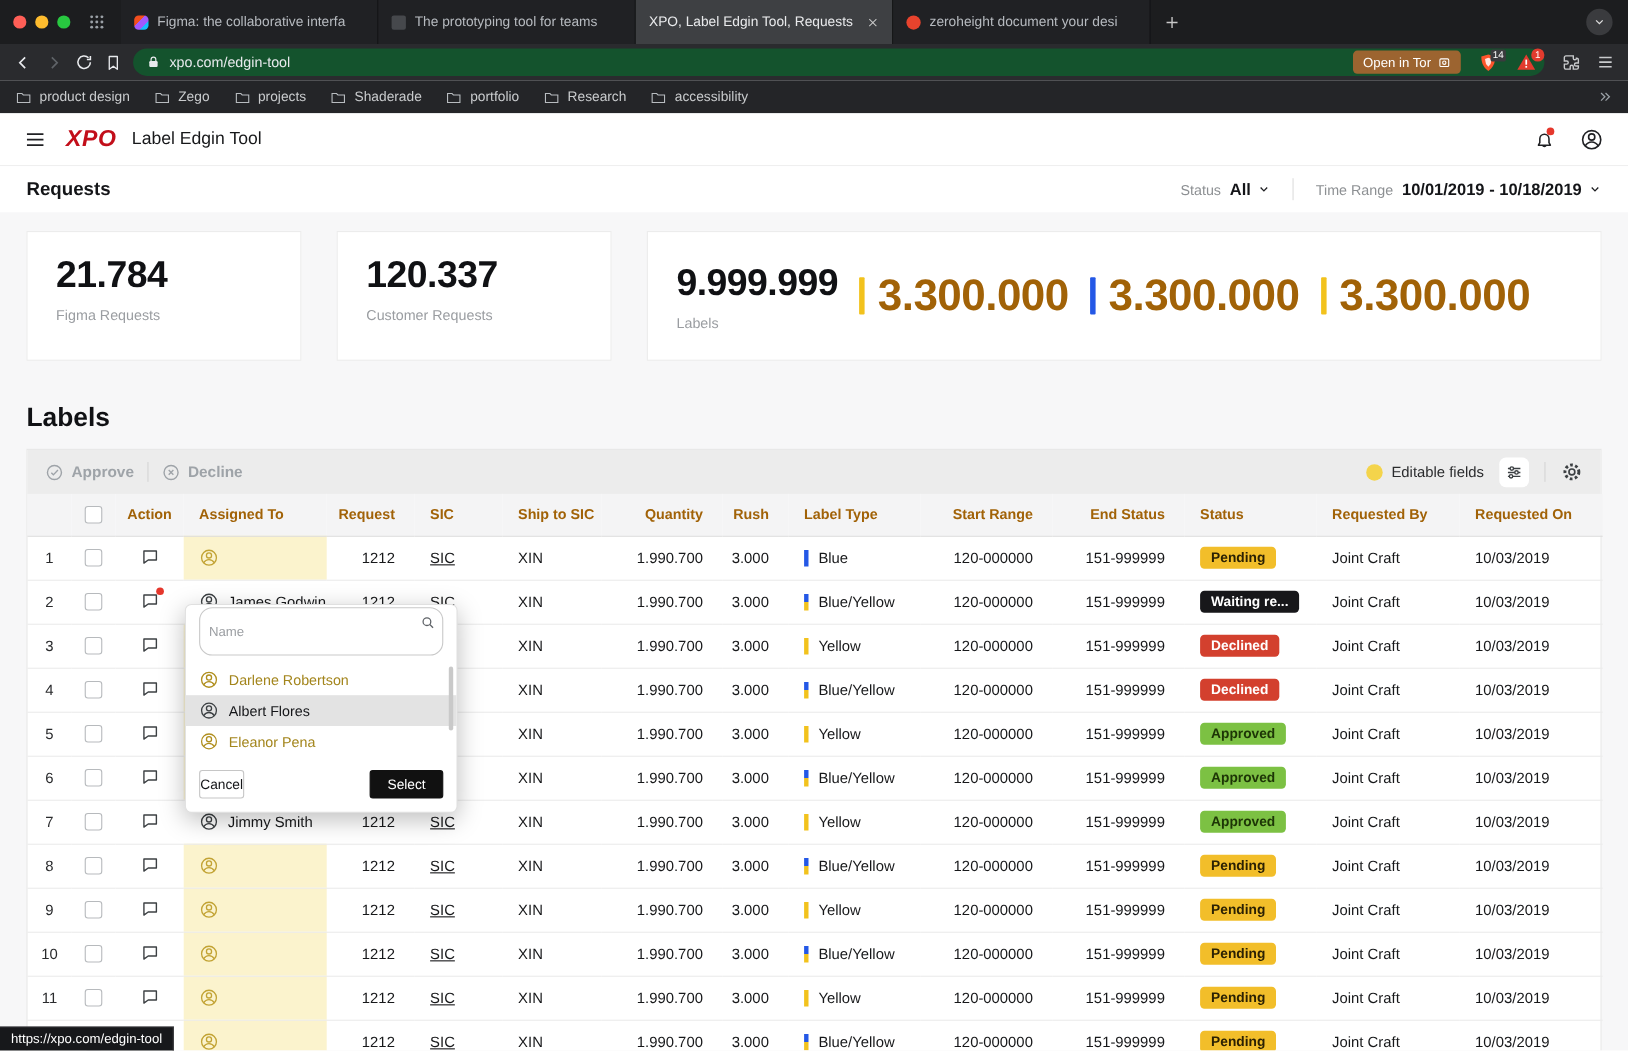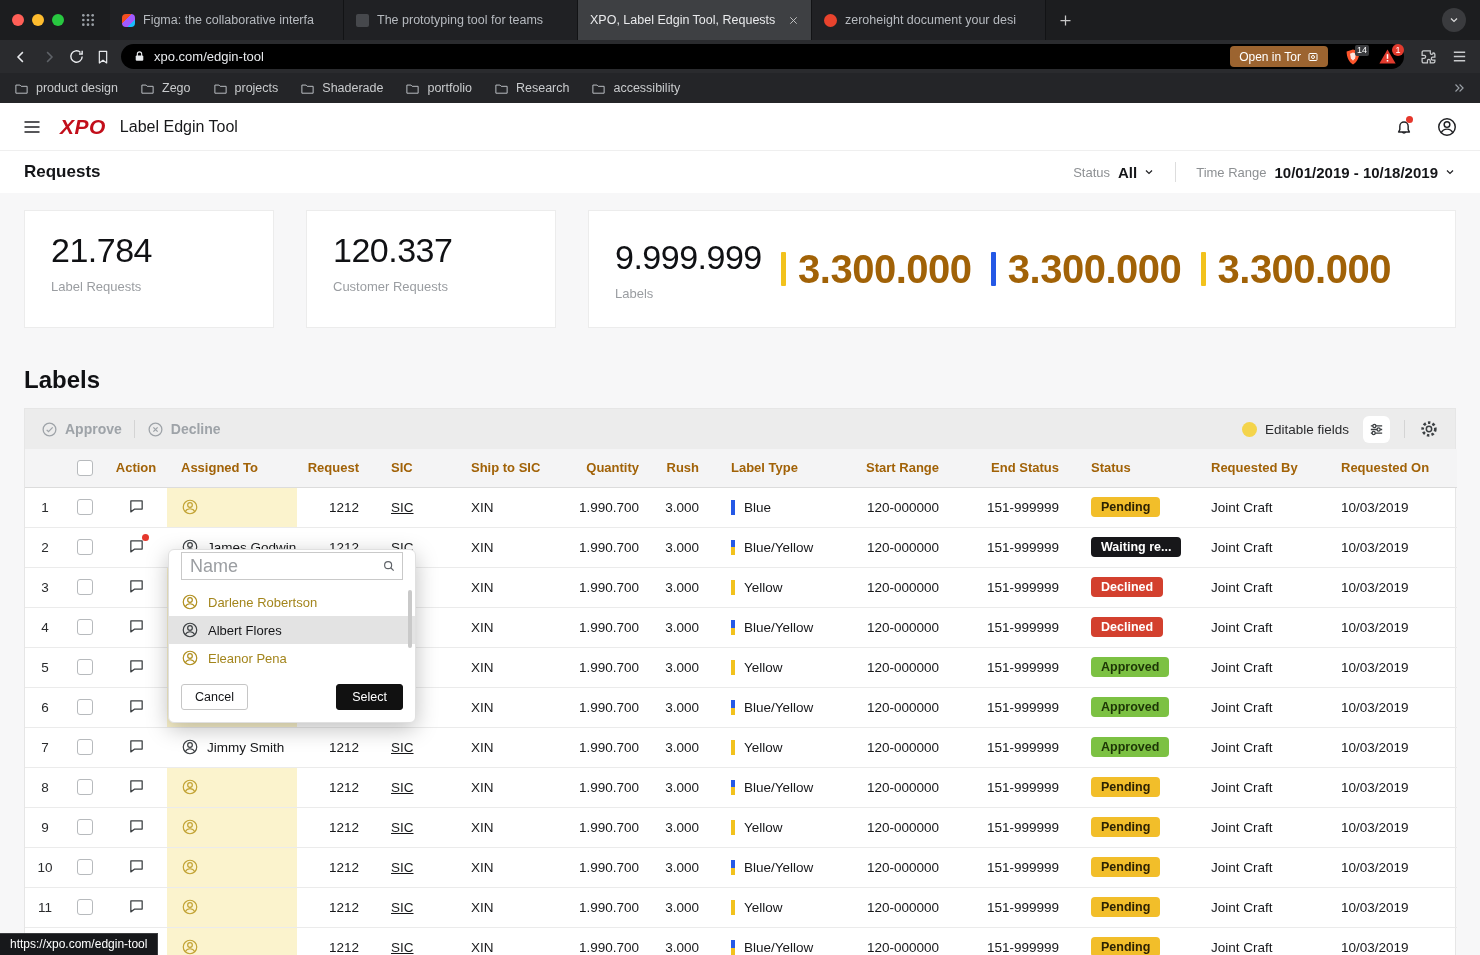--- a/index.html
+++ b/index.html
@@ -20,21 +20,21 @@
   .tab-icon.framer{background:#46484c;border-radius:2px}
   .tab-icon.zeroheight{background:#e8432d;border-radius:50%}
   .tab-title{flex:1;overflow:hidden;white-space:nowrap}
   .tab-close{display:flex;flex:none}
   .newtab{margin-left:12px;display:flex}
   .tabstrip-right{margin-left:auto;display:flex;align-items:center;margin-right:4px}
   .profile-chip{width:24px;height:24px;border-radius:50%;background:#3a3b3e;display:flex;align-items:center;justify-content:center}
 
   .addressbar{height:33px;background:#2a2b2e;display:flex;align-items:center;padding:0 12px;gap:10px}
   .nav-btn{display:flex;cursor:pointer}
-  .urlbox{flex:1;height:25px;background:#000000;border-radius:13px;display:flex;align-items:center;padding:0 7px 0 12px;gap:8px;color:#e8eaed;font-size:13px}
+  .urlbox{flex:1;height:25px;background:#14532d;border-radius:13px;display:flex;align-items:center;padding:0 7px 0 12px;gap:8px;color:#e8eaed;font-size:13px}
   .url-text{flex:1}
   .tor-btn{height:21px;background:#9c6430;color:#fff;font-size:12px;border-radius:4px;display:flex;align-items:center;gap:6px;padding:0 9px;cursor:pointer;flex:none}
   .badge-wrap{position:relative;display:flex;margin-left:8px;cursor:pointer}
   .count-chip{position:absolute;right:-7px;top:-3px;background:#3a3b3e;color:#fff;font-size:9px;line-height:11px;padding:0 2px;border-radius:2px}
   .count-dot{position:absolute;right:-7px;top:-4px;background:#e23b2e;color:#fff;font-size:9px;line-height:12px;width:12px;text-align:center;border-radius:50%}
   .addr-right{display:flex;align-items:center;gap:14px;margin-left:6px}
 
   .bookmarksbar{height:30px;background:#242528;display:flex;align-items:center;padding:0 14px;gap:22px;color:#c9cbcd;font-size:12.5px}
   .bm{display:flex;align-items:center;gap:7px;cursor:pointer}
   .bm-more{margin-left:auto;display:flex}
@@ -52,21 +52,21 @@
   .filters{margin-left:auto;display:flex;align-items:center;gap:8px}
   .f-label{color:#8d9093;font-size:13px}
   .f-value{font-size:15px;font-weight:700;color:#141518;display:flex;align-items:center;gap:6px;cursor:pointer}
   .f-div{width:1px;height:20px;background:#ddd;margin:0 12px}
 
   .content{height:762px;padding:17px 24px 0;overflow:hidden}
   .cards{display:flex;gap:32px}
   .card{background:#fff;border:1px solid #ececec;padding:20px 26px;height:118px}
   .card.small{width:250px}
   .card.wide{flex:1;display:flex;align-items:center;justify-content:space-between;padding:20px 64px 20px 26px}
-  .card-value{font-size:34px;font-weight:400;color:#101114;letter-spacing:-.5px}
+  .card-value{font-size:34px;font-weight:700;color:#101114;letter-spacing:-.5px}
   .card-label{font-size:13px;color:#9a9da1;margin-top:9px}
   .bd-stat{display:flex;align-items:center;gap:12px}
   .bd-bar{width:5px;height:34px;border-radius:1px;flex:none}
   .bd-value{font-size:40px;font-weight:700;color:#a16207;letter-spacing:-.5px}
 
   .section-title{font-size:24px;font-weight:800;color:#101114;margin:38px 0 14px}
   .table-card{background:#fff;border:1px solid #e6e6e6}
   .toolbar{height:40px;background:#ececec;display:flex;align-items:center;padding:0 16px;gap:12px}
   .tool-btn{display:flex;align-items:center;gap:7px;color:#9ea3a8;font-size:14px;font-weight:600;cursor:pointer}
   .tb-div{width:1px;height:18px;background:#d4d4d4}
@@ -91,30 +91,30 @@
   .asg{display:flex;align-items:center;gap:8px}
   .lt-bar{display:inline-block;width:4px;height:15px;margin-right:9px;vertical-align:-3px}
   .pill{display:inline-block;padding:4px 10px;border-radius:4px;font-size:12.5px;font-weight:600;line-height:1;white-space:nowrap}
   .sic-link{text-decoration:underline;color:#17181a;cursor:pointer}
 
   
   .assign-popup{position:fixed;left:168px;top:549px;width:248px;background:#fff;border:1px solid #e0e0e0;border-radius:6px;box-shadow:0 6px 22px rgba(0,0,0,.25);z-index:50}
   .ap-head{display:flex;justify-content:space-between;align-items:center;padding:11px 12px 7px;font-size:14px;font-weight:700;color:#141518}
   .ap-close{display:flex;cursor:pointer}
   .ap-search{position:relative;margin:2px 12px 8px}
-  .ap-search input{width:100%;height:28px;border:1px solid #c9c9c9;border-radius:0;padding:0 26px 0 8px;font-size:18px;font-family:"Liberation Sans",sans-serif;outline:none;color:#141518}
+  .ap-search input{width:100%;height:44px;border:1px solid #c9c9c9;border-radius:12px;padding:0 26px 0 8px;font-size:12px;font-family:"Liberation Sans",sans-serif;outline:none;color:#141518}
   .ap-search input::placeholder{color:#9b9ea2}
   .ap-search .mag{position:absolute;right:7px;top:7px;display:flex}
   .ap-list{position:relative;padding-bottom:2px}
   .person{height:28px;display:flex;align-items:center;gap:9px;padding:0 12px;cursor:pointer;font-size:13px;color:#a3851c}
   .person.selected{background:#e3e3e3;color:#141518}
   .p-av{display:flex}
   .ap-scroll{position:absolute;right:3px;top:2px;width:4px;height:58px;background:#c9c9c9;border-radius:2px;cursor:pointer}
   .ap-foot{display:flex;justify-content:space-between;padding:10px 12px 12px}
-  .btn-cancel{border:1px solid #c6c6c6;background:#fff;border-radius:3px;padding:5px 13px;font-size:12.5px;color:#141518;font-family:"Liberation Sans",sans-serif;cursor:pointer}
+  .btn-cancel{border:1px solid #c6c6c6;background:#fff;border-radius:3px;padding:5px 0;font-size:12.5px;color:#141518;font-family:"Liberation Sans",sans-serif;cursor:pointer}
   .btn-select{border:1px solid #111;background:#111;color:#fff;border-radius:3px;padding:5px 15px;font-size:12.5px;font-family:"Liberation Sans",sans-serif;cursor:pointer}
 
   .status-tooltip{position:fixed;left:0;bottom:0;background:#17181b;border:1px solid #3c3d40;border-left:none;border-bottom:none;color:#fff;font-size:12px;padding:3px 10px 4px;z-index:60}
 </style>
 </head>
 <body>
 
 <div class="tabstrip">
   <div class="lights">
     <span class="light red"></span>
@@ -332,21 +332,21 @@
           <path d="M6 9l6 6 6-6"></path>
         </svg>
     </span>
   </div>
 </div>
 
 <div class="content">
   <div class="cards">
     <div class="card small">
       <div class="card-value">21.784</div>
-      <div class="card-label">Label Requests</div>
+      <div class="card-label">Figma Requests</div>
     </div>
     <div class="card small">
       <div class="card-value">120.337</div>
       <div class="card-label">Customer Requests</div>
     </div>
     <div class="card wide">
       <div>
         <div class="card-value">9.999.999</div>
         <div class="card-label">Labels</div>
       </div>

